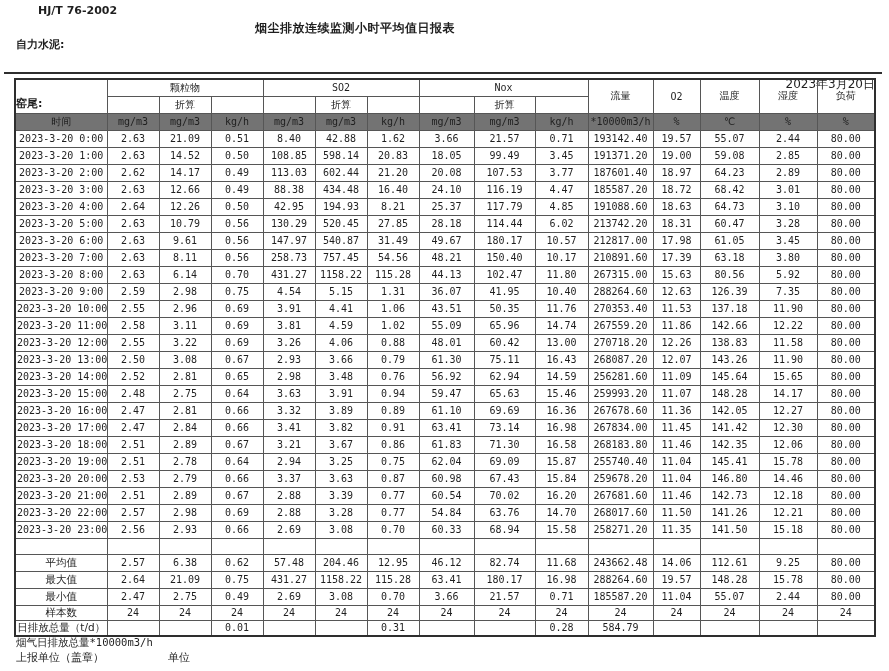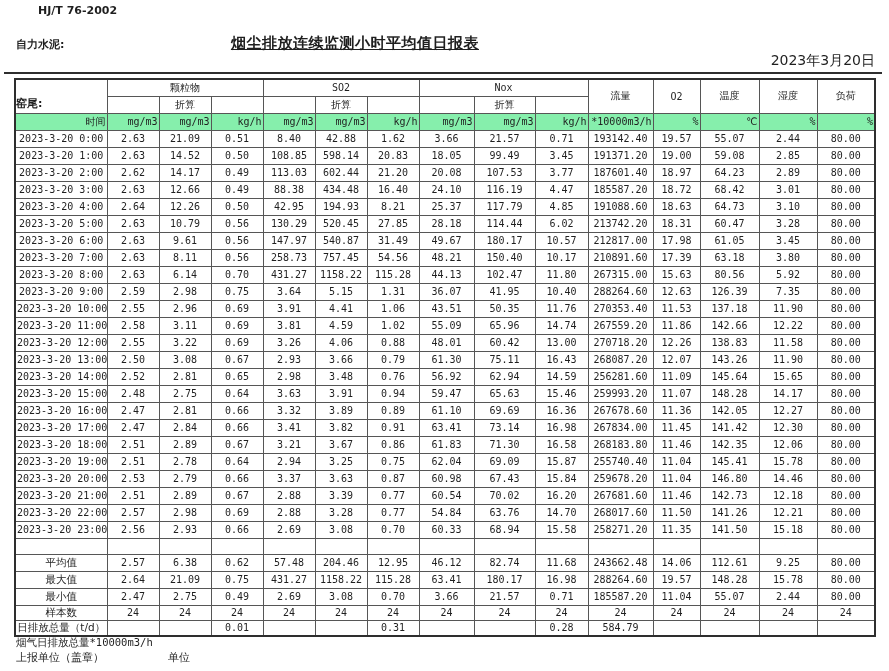--- a/index.html
+++ b/index.html
@@ -3,42 +3,42 @@
 <meta charset="utf-8">
 <style>
   * { margin:0; padding:0; box-sizing:border-box; }
   html,body { background:#ffffff; }
   .page {
     position:relative; width:889px; height:671px; background:#ffffff;
     font-family:"DejaVu Sans", "Liberation Sans", sans-serif; color:#1f1f1f;
     overflow:hidden;
   }
   .std-code { position:absolute; left:38px; top:4px; font-size:11px; font-weight:bold; }
-  .title    { position:absolute; left:0; top:34px; width:710px; text-align:center;
-              font-size:15px; font-weight:bold; letter-spacing:0.5px;text-decoration:underline; }
+  .title    { position:absolute; left:0; top:20px; width:710px; text-align:center;
+              font-size:12px; font-weight:bold; letter-spacing:0.5px; }
   .company  { position:absolute; left:16px; top:37px; font-size:11px; font-weight:bold; }
   .monitor  { position:absolute; left:16px; top:52px; font-size:11px; font-weight:bold;margin-top:44px; }
-  .date     { position:absolute; right:14px; top:52px; font-size:14px; }
+  .date     { position:absolute; right:14px; top:76px; font-size:12px; }
   .rule     { position:absolute; left:4px; top:72px; width:878px; border-top:2px solid #2e2e2e; }
 
   table.report {
     position:absolute; left:14px; top:78px; width:860px;
     border-collapse:collapse; table-layout:fixed;
     border:2px solid #2e2e2e;
     padding-left:37px;
   }
   table.report td {
     border:1px solid #565656;
     font-family:"DejaVu Sans Mono","Liberation Mono",monospace;
     font-size:10px; text-align:center; vertical-align:middle;
     overflow:hidden; white-space:nowrap; padding:0 1px;
   }
   thead td { font-family:"DejaVu Sans","Liberation Sans",sans-serif; font-size:10.5px; }
   thead tr { height:17px; }
-  tr.unit-row td { background:#86efac; font-family:"DejaVu Sans Mono","Liberation Mono",monospace;text-align:right; }
+  tr.unit-row td { background:#737373; font-family:"DejaVu Sans Mono","Liberation Mono",monospace; }
   tr.unit-row td.zh { font-family:"DejaVu Sans","Liberation Sans",sans-serif; }
   tbody tr.data-row { height:17px; }
   tbody tr.spacer-row { height:16px; }
   tbody tr.sum-row { height:17px; }
   tbody tr.sum-row-small { height:13px; }
   tbody tr.sum-row td:first-child,
   tbody tr.sum-row-small td:first-child {
     font-family:"DejaVu Sans","Liberation Sans",sans-serif; font-size:10.5px;
   }
   td.c-time { white-space:pre; }
@@ -273,21 +273,21 @@
           <td class="c-o2">15.63</td>
           <td>80.56</td>
           <td>5.92</td>
           <td>80.00</td>
         </tr>
         <tr class="data-row">
           <td class="c-time">2023-3-20  9:00</td>
           <td>2.59</td>
           <td>2.98</td>
           <td>0.75</td>
-          <td>3.64</td>
+          <td>4.54</td>
           <td>5.15</td>
           <td>1.31</td>
           <td>36.07</td>
           <td>41.95</td>
           <td>10.40</td>
           <td>288264.60</td>
           <td class="c-o2">12.63</td>
           <td>126.39</td>
           <td>7.35</td>
           <td>80.00</td>

